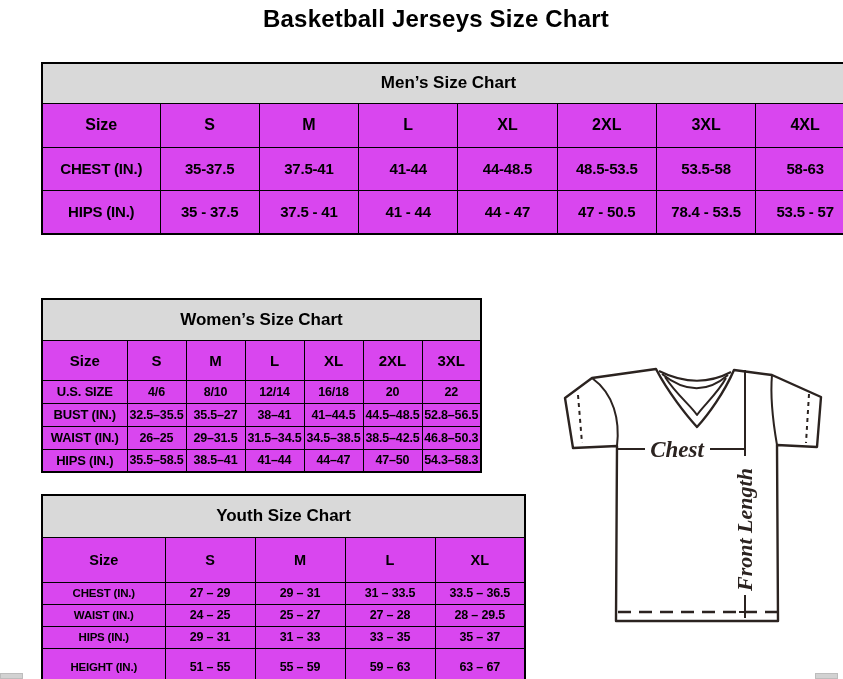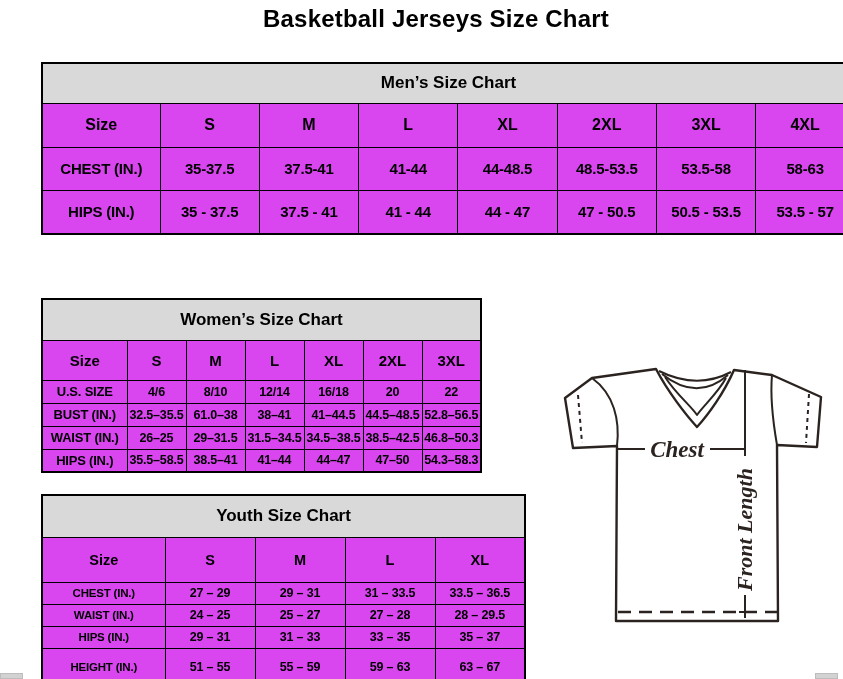--- a/index.html
+++ b/index.html
@@ -79,21 +79,21 @@
     <td>53.5-58</td>
     <td>58-63</td>
   </tr>
   <tr class="data-row" style="height:44px">
     <td class="row-label">HIPS (IN.)</td>
     <td>35 - 37.5</td>
     <td>37.5 - 41</td>
     <td>41 - 44</td>
     <td>44 - 47</td>
     <td>47 - 50.5</td>
-    <td>50.5 - 53.5</td>
+    <td>78.4 - 53.5</td>
     <td>53.5 - 57</td>
   </tr>
 </tbody>
   </table>
 
 <table id="women-table" class="size-table">
   <colgroup>
       <col style="width:85px">
       <col span="6">
     </colgroup>
@@ -115,21 +115,21 @@
     <td>4/6</td>
     <td>8/10</td>
     <td>12/14</td>
     <td>16/18</td>
     <td>20</td>
     <td>22</td>
   </tr>
   <tr class="data-row" style="height:23px">
     <td class="row-label">BUST (IN.)</td>
     <td>32.5–35.5</td>
-    <td>61.0–38</td>
+    <td>35.5–27</td>
     <td>38–41</td>
     <td>41–44.5</td>
     <td>44.5–48.5</td>
     <td>52.8–56.5</td>
   </tr>
   <tr class="data-row" style="height:23px">
     <td class="row-label">WAIST (IN.)</td>
     <td>26–25</td>
     <td>29–31.5</td>
     <td>31.5–34.5</td>

